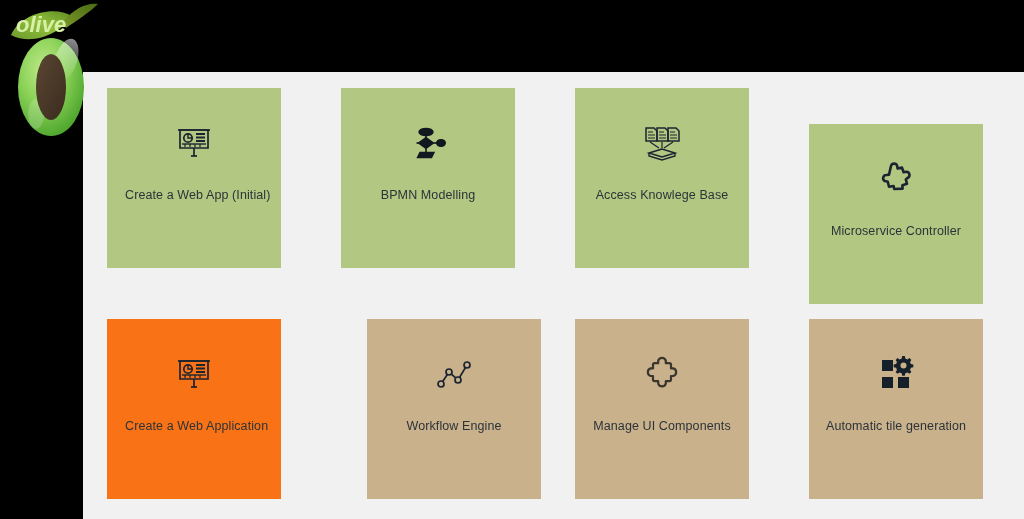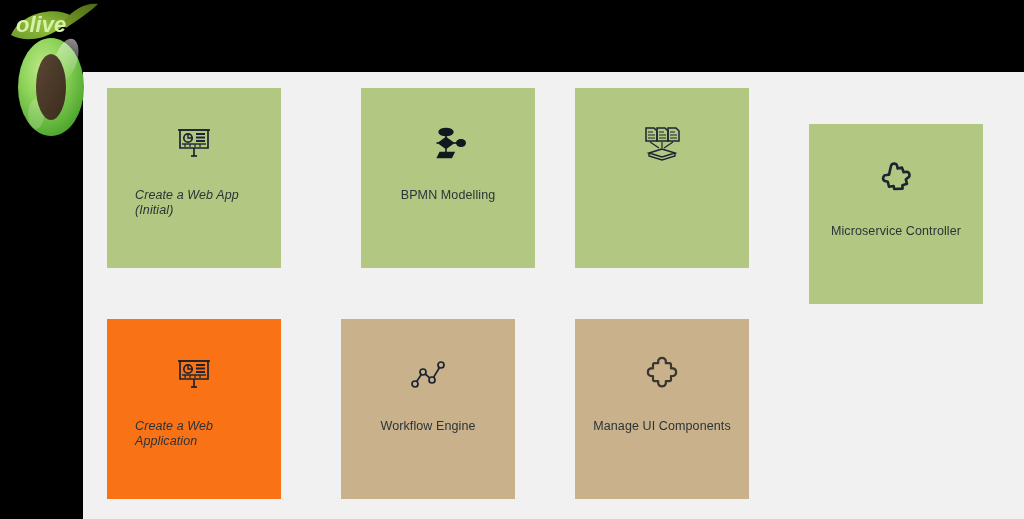--- a/index.html
+++ b/index.html
@@ -69,22 +69,21 @@
     top: 100px;
     text-align: center;
     font-size: 12.5px;
     line-height: 15px;
     color: #2b3338;
     letter-spacing: 0.1px;
     padding: 0 8px;
   }
   .tile.label-left .tile-label {
     text-align: left;
-    padding-left: 28px;
-    font-style: italic;
+    padding-left: 18px;
   }
 
   
   .logo {
     position: absolute;
     left: 6px; top: 2px;
     width: 110px; height: 150px;
     pointer-events: none;
   }
 </style>
@@ -152,21 +151,21 @@
           <circle cx="14" cy="15" r="4.2"></circle>
           <path d="M14 11v4h4" stroke-width="1.4"></path>
           <path d="M22 11h9M22 14.5h9M22 18h9" stroke-width="1.8"></path>
           <path d="M8 21h24" stroke-width="1.4"></path>
           <path d="M11 21v3M16 21v3M21 21v3M26 21v3" stroke-width="1.2"></path>
         </svg>
       </div>
       <div class="tile-label">Create a Web App (Initial)</div>
     </div>
 
-    <div class="tile" style="background:#b2c882;margin-left:20px;">
+    <div class="tile" style="background:#b2c882;">
       <div class="tile-icon">
         <svg width="40" height="40" viewBox="0 0 40 40" fill="#111820" stroke="#111820" stroke-width="1.4">
           <ellipse cx="18" cy="9" rx="7" ry="3.6"></ellipse>
           <path d="M18 12.6v4.2" stroke-width="1.6"></path>
           <path d="M18 14.5l-7.5 5.5 7.5 5.5 7.5-5.5z"></path>
           <path d="M25.5 20h4" stroke-width="1.6"></path>
           <ellipse cx="33" cy="20" rx="4.3" ry="3.4"></ellipse>
           <path d="M18 25.5v4" stroke-width="1.6"></path>
           <path d="M12 29.5h14l-2.5 5H9.5z"></path>
           <path d="M8.5 20h2" stroke-width="1.6"></path>
@@ -184,20 +183,21 @@
             <path d="M16 5h8l3 3v10h-11z"></path>
             <path d="M18 9h5M18 12h7M18 15h7" stroke-width="1.1"></path>
             <path d="M27 5h8l3 3v10H27z"></path>
             <path d="M29 9h5M29 12h7M29 15h7" stroke-width="1.1"></path>
           </g>
           <path d="M9 19l9 6M21 19v6M32 19l-9 6" stroke-width="1.2"></path>
           <path d="M21 26l-13 4 13 4 13-4z"></path>
           <path d="M8 30v3l13 4 13-4v-3" stroke-width="1.4"></path>
         </svg>
       </div>
+      <div class="tile-label">Access Knowlege Base</div>
     </div>
 
     <div class="tile" style="background:#b2c882;margin-top:36px;">
       <div class="tile-icon">
         <svg width="34" height="34" viewBox="0 0 34 34" fill="none" stroke="#1b2430" stroke-width="2.6" stroke-linejoin="round">
           <path d="M12 4 a3.2 3.2 0 0 1 6.2 0 l0.4 2.6 4.4-1 1.6 4.6 2.8-0.4 a3.2 3.2 0 0 1 1 6.2 l-1.6 1.4 1.2 4.4-4.6 1.4 0.2 3.4-8.4 0.4-0.6-3-4.6 0.8-1.2-5-3-0.8 a3.2 3.2 0 0 1 1.6-6 l2.6-0.4z"></path>
         </svg>
       </div>
       <div class="tile-label">Microservice Controller</div>
     </div>
@@ -213,21 +213,21 @@
           <circle cx="14" cy="15" r="4.2"></circle>
           <path d="M14 11v4h4" stroke-width="1.4"></path>
           <path d="M22 11h9M22 14.5h9M22 18h9" stroke-width="1.8"></path>
           <path d="M8 21h24" stroke-width="1.4"></path>
           <path d="M11 21v3M16 21v3M21 21v3M26 21v3" stroke-width="1.2"></path>
         </svg>
       </div>
       <div class="tile-label">Create a Web Application</div>
     </div>
 
-    <div class="tile" style="background:#c9b18c;">
+    <div class="tile" style="background:#c9b18c;margin-left:26px;">
       <div class="tile-icon">
         <svg width="38" height="34" viewBox="0 0 38 34" fill="none" stroke="#1b2430" stroke-width="1.7">
           <path d="M6 27 L14 15 L23 23 L32 8"></path>
           <circle cx="6" cy="27" r="3" fill="#c9b18c"></circle>
           <circle cx="14" cy="15" r="3" fill="#c9b18c"></circle>
           <circle cx="23" cy="23" r="3" fill="#c9b18c"></circle>
           <circle cx="32" cy="8" r="3" fill="#c9b18c"></circle>
         </svg>
       </div>
       <div class="tile-label">Workflow Engine</div>
@@ -235,15 +235,30 @@
 
     <div class="tile" style="background:#c9b18c;text-decoration:underline;">
       <div class="tile-icon">
         <svg width="36" height="36" viewBox="0 0 36 36" fill="none" stroke="#3a362f" stroke-width="2.2" stroke-linejoin="round">
           <path d="M14.2 4.6 a4 4 0 0 1 7.6 0 v2.6 h3.6 a1.6 1.6 0 0 1 1.6 1.6 v3.6 h2.4 a4 4 0 0 1 0 7.6 h-2.4 v3.6 a1.6 1.6 0 0 1-1.6 1.6 h-3.6 v2.4 a4 4 0 0 1-7.6 0 v-2.4 h-3.6 a1.6 1.6 0 0 1-1.6-1.6 v-3.6 h-2.4 a4 4 0 0 1 0-7.6 h2.4 v-3.6 a1.6 1.6 0 0 1 1.6-1.6 h3.6 z"></path>
         </svg>
       </div>
       <div class="tile-label">Manage UI Components</div>
     </div>
 
+    <div class="tile" style="background:#c9b18c;">
+      <div class="tile-icon">
+        <svg width="38" height="38" viewBox="0 0 38 38" fill="#15202b">
+          <path d="M5 5h11v11H5z"></path>
+          <rect x="5" y="22" width="11" height="11"></rect>
+          <rect x="21" y="22" width="11" height="11"></rect>
+          <g transform="translate(26.5,10.5)">
+            <circle cx="0" cy="0" r="9.2" fill="#c9b18c"></circle>
+            <path d="M-1.3-9.4h2.6l0.5 2.4 2.2 0.9 2-1.4 1.9 1.9-1.4 2 0.9 2.2 2.4 0.5v2.6l-2.4 0.5-0.9 2.2 1.4 2-1.9 1.9-2-1.4-2.2 0.9-0.5 2.4h-2.6l-0.5-2.4-2.2-0.9-2 1.4-1.9-1.9 1.4-2-0.9-2.2-2.4-0.5v-2.6l2.4-0.5 0.9-2.2-1.4-2 1.9-1.9 2 1.4 2.2-0.9z"></path>
+            <circle cx="0" cy="0" r="3" fill="#c9b18c"></circle>
+          </g>
+        </svg>
+      </div>
+      <div class="tile-label">Automatic tile generation</div>
+    </div>
 
   </div>
 </div>
 
 </body></html>

